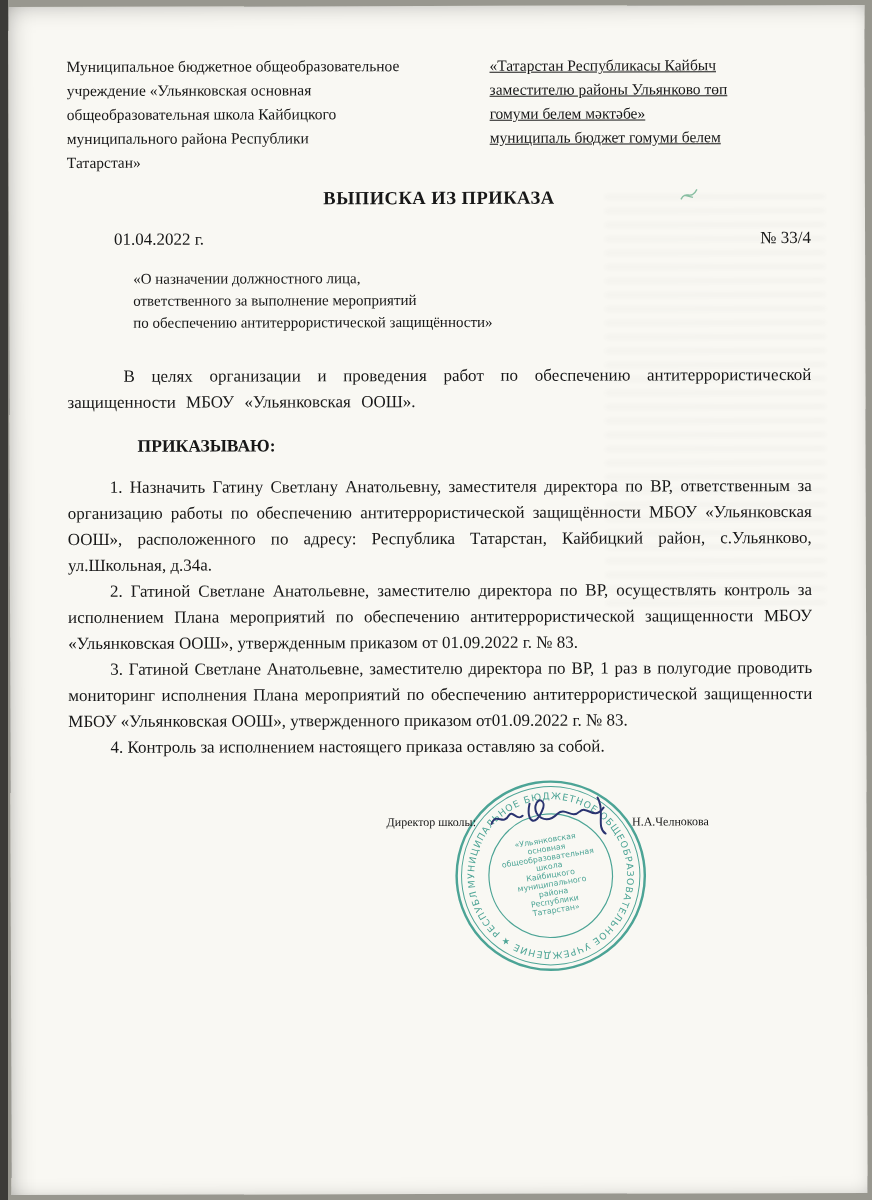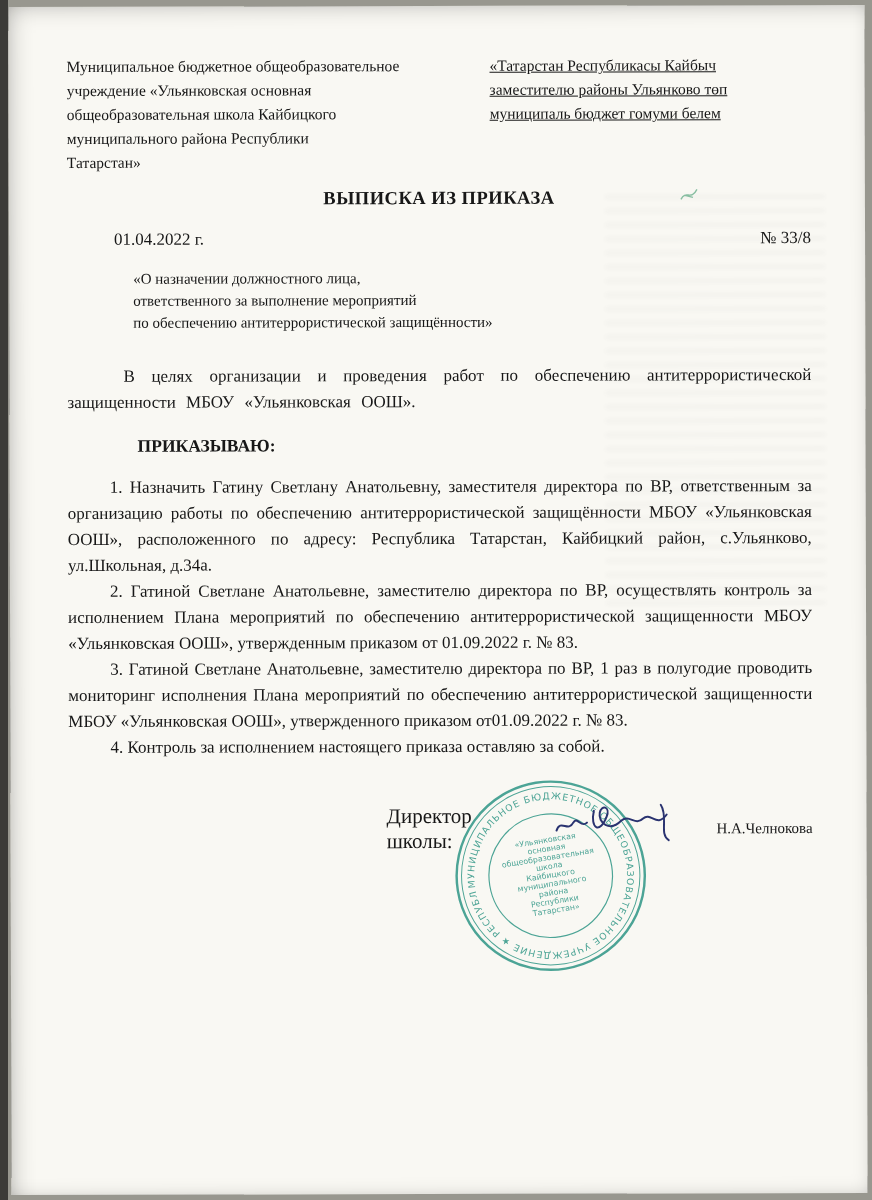--- a/index.html
+++ b/index.html
@@ -35,23 +35,23 @@
   .intro{
     margin-top:30px;font-size:17px;line-height:26px;text-align:justify;text-indent:56px;
     word-spacing:6px;
   }
   .order-word{margin-top:20px;font-size:17.5px;font-weight:bold;text-indent:70px;}
   .items{margin-top:18px;font-size:17px;line-height:26px;}
   .items p{margin:0;text-align:justify;text-indent:42px;}
   .sig-row{
     margin-top:44px;display:flex;align-items:center;position:relative;z-index:3;
   }
-  .sig-label{margin-left:318px;font-size:21px;}
+  .sig-label{margin-left:318px;font-size:12px;text-align:center;}
   .sig-ink{margin:-10px 6px 0 10px;}
-  .sig-name{font-size:15px;margin-left:32px;}
+  .sig-name{font-size:12px;margin-left:10px;}
   .stamp{
     position:absolute;left:442px;top:772px;width:196px;height:196px;
     z-index:1;opacity:.85;transform:rotate(-9deg);
     mix-blend-mode:multiply;
   }
   .ink-mark{position:absolute;left:668px;top:178px;z-index:2;opacity:.6;}
   .bleed{
     position:absolute;right:40px;top:190px;width:220px;height:420px;z-index:1;opacity:.05;
     background:repeating-linear-gradient(180deg,#555 0 3px,transparent 3px 14px);
     filter:blur(2px);
@@ -73,29 +73,30 @@
       <div class="org-left">
         <div>Муниципальное бюджетное общеобразовательное</div>
         <div>учреждение «Ульянковская основная</div>
         <div>общеобразовательная школа Кайбицкого</div>
         <div>муниципального района Республики</div>
         <div>Татарстан»</div>
       </div>
       <div class="org-right">
         <div>«Татарстан Республикасы  Кайбыч</div>
         <div>заместителю районы Ульянково төп</div>
+        <div>гомуми  белем  мәктәбе»</div>
         <div>муниципаль бюджет гомуми белем</div>
       </div>
     </div>
 
     <div class="doc-title">ВЫПИСКА ИЗ ПРИКАЗА</div>
 
     <div class="date-row">
       <span class="date">01.04.2022 г.</span>
-      <span class="number">№ 33/8</span>
+      <span class="number">№ 33/4</span>
     </div>
 
     <div class="subject">
       <div>«О назначении должностного лица,</div>
       <div>ответственного за выполнение мероприятий</div>
       <div>по обеспечению антитеррористической защищённости»</div>
     </div>
 
     <p class="intro">В целях организации и проведения работ по обеспечению антитеррористической защищенности МБОУ «Ульянковская ООШ».</p>
 

